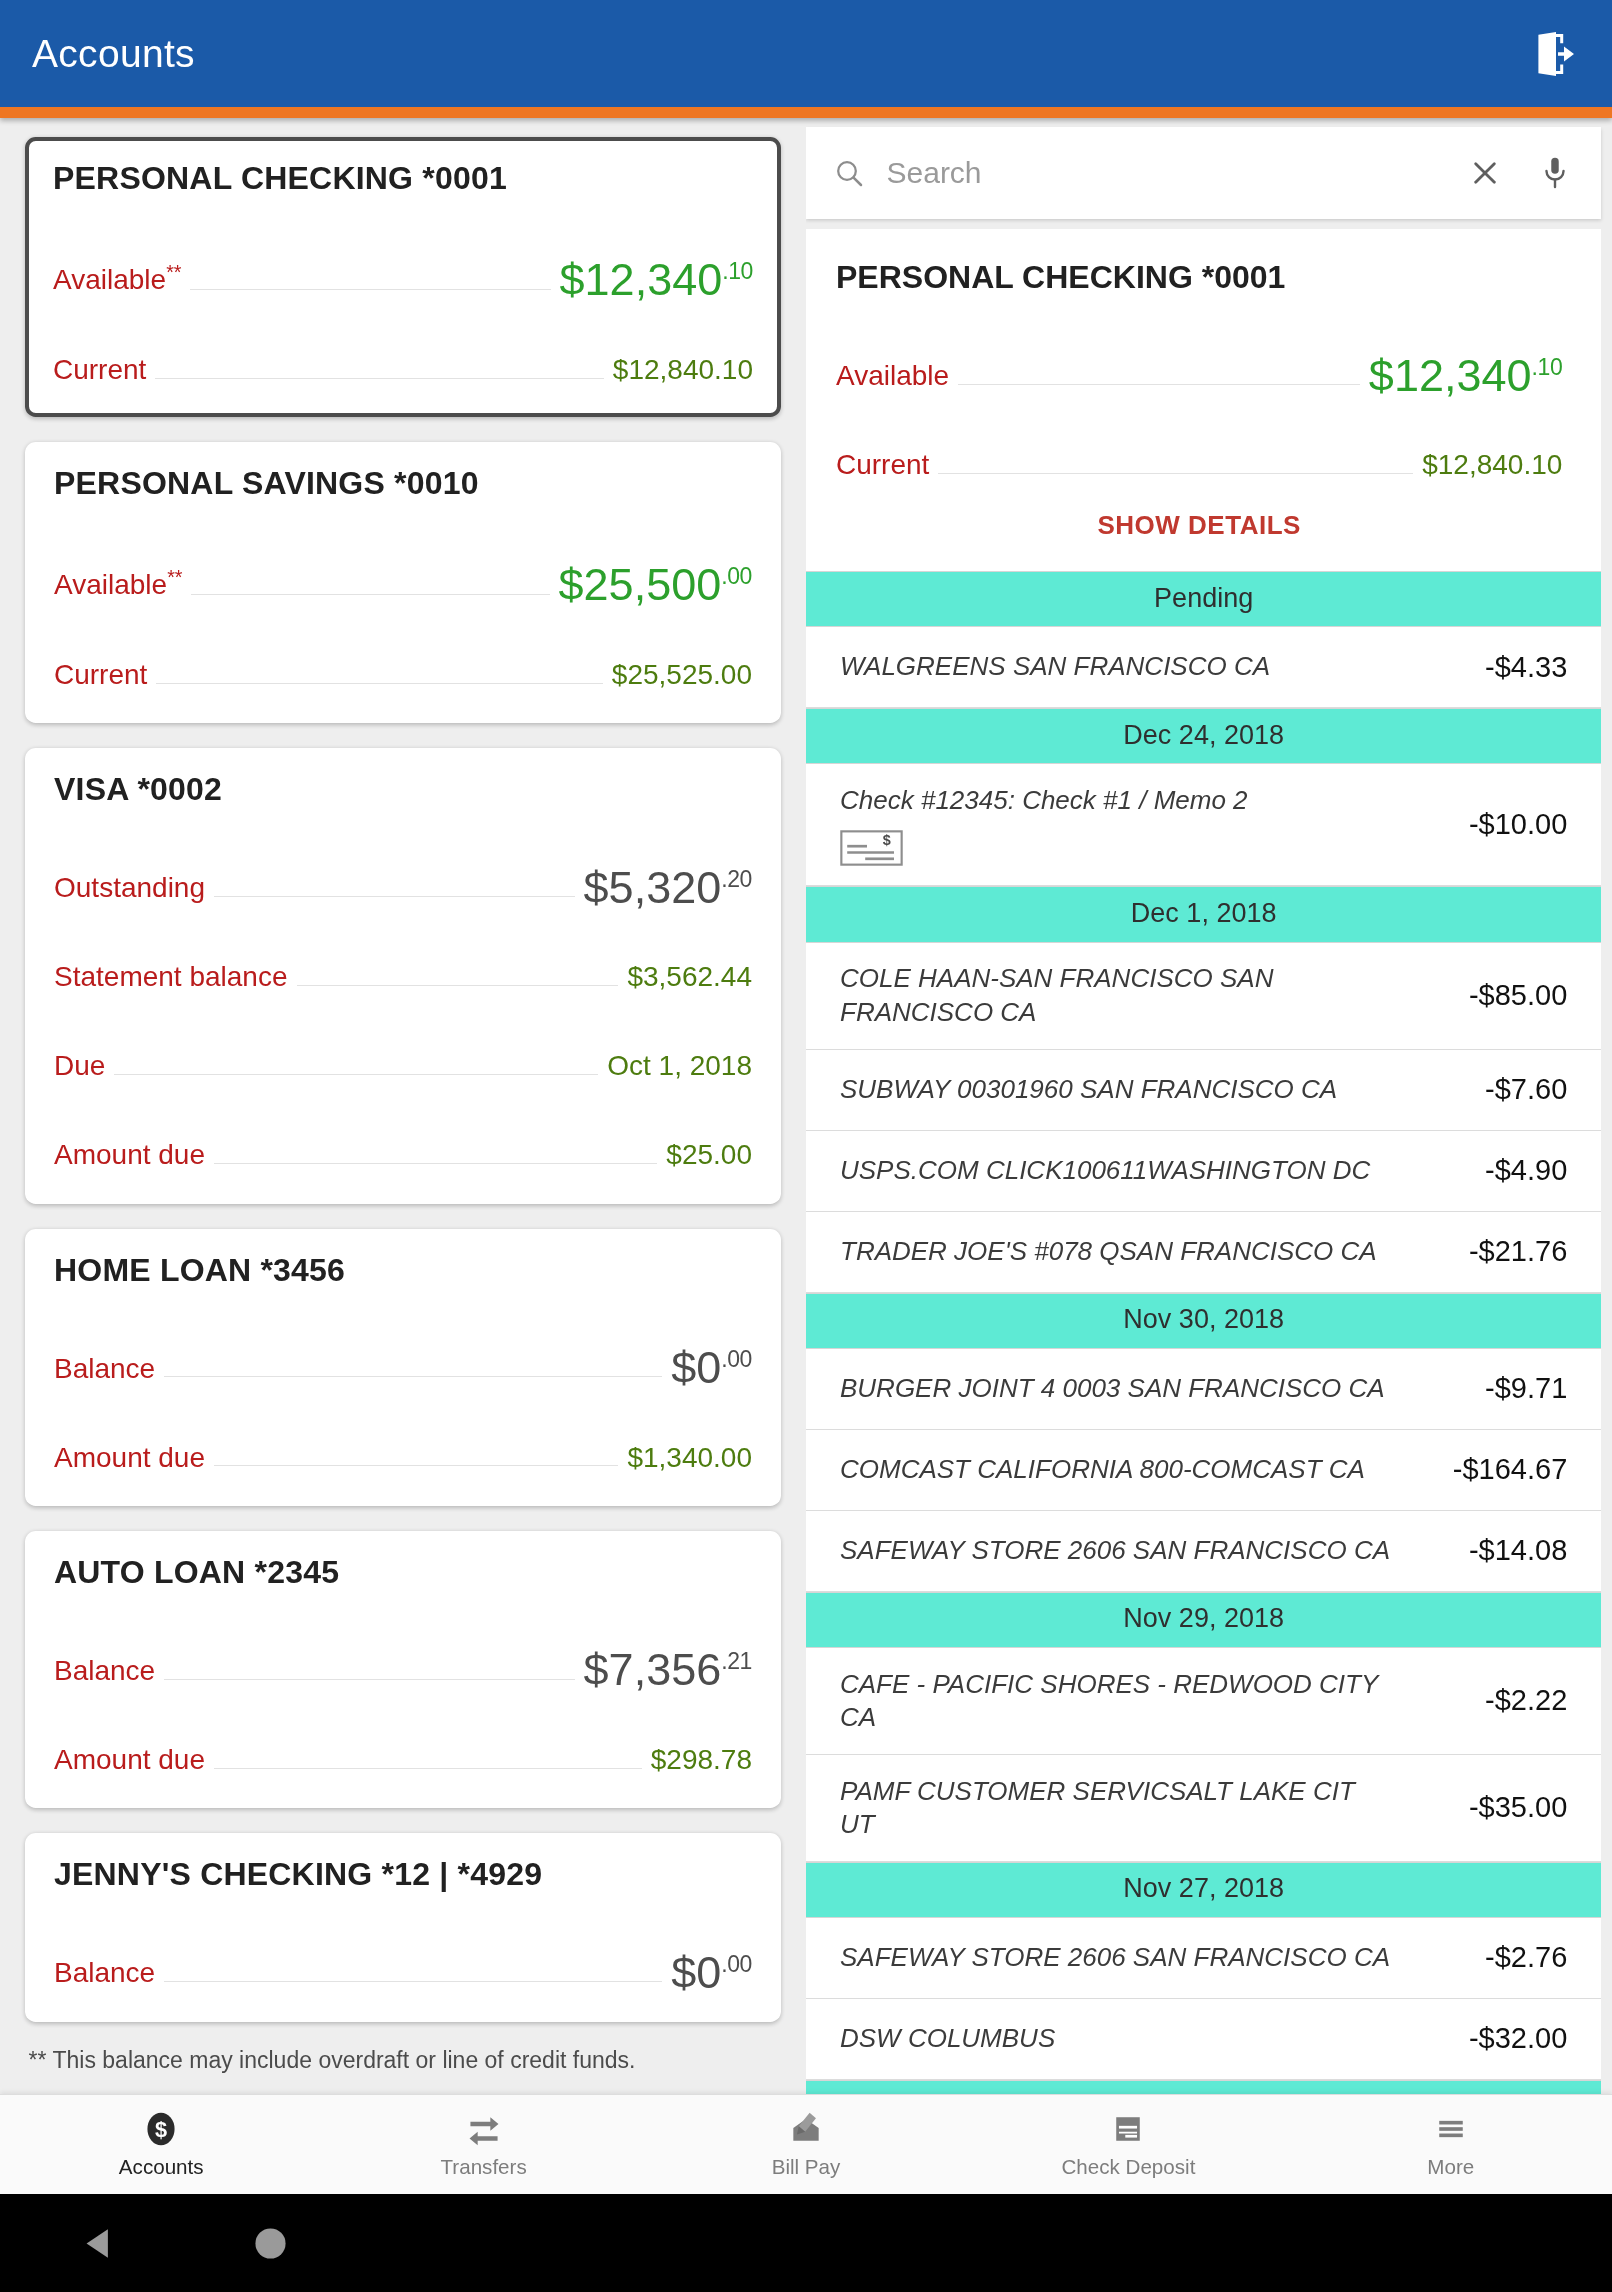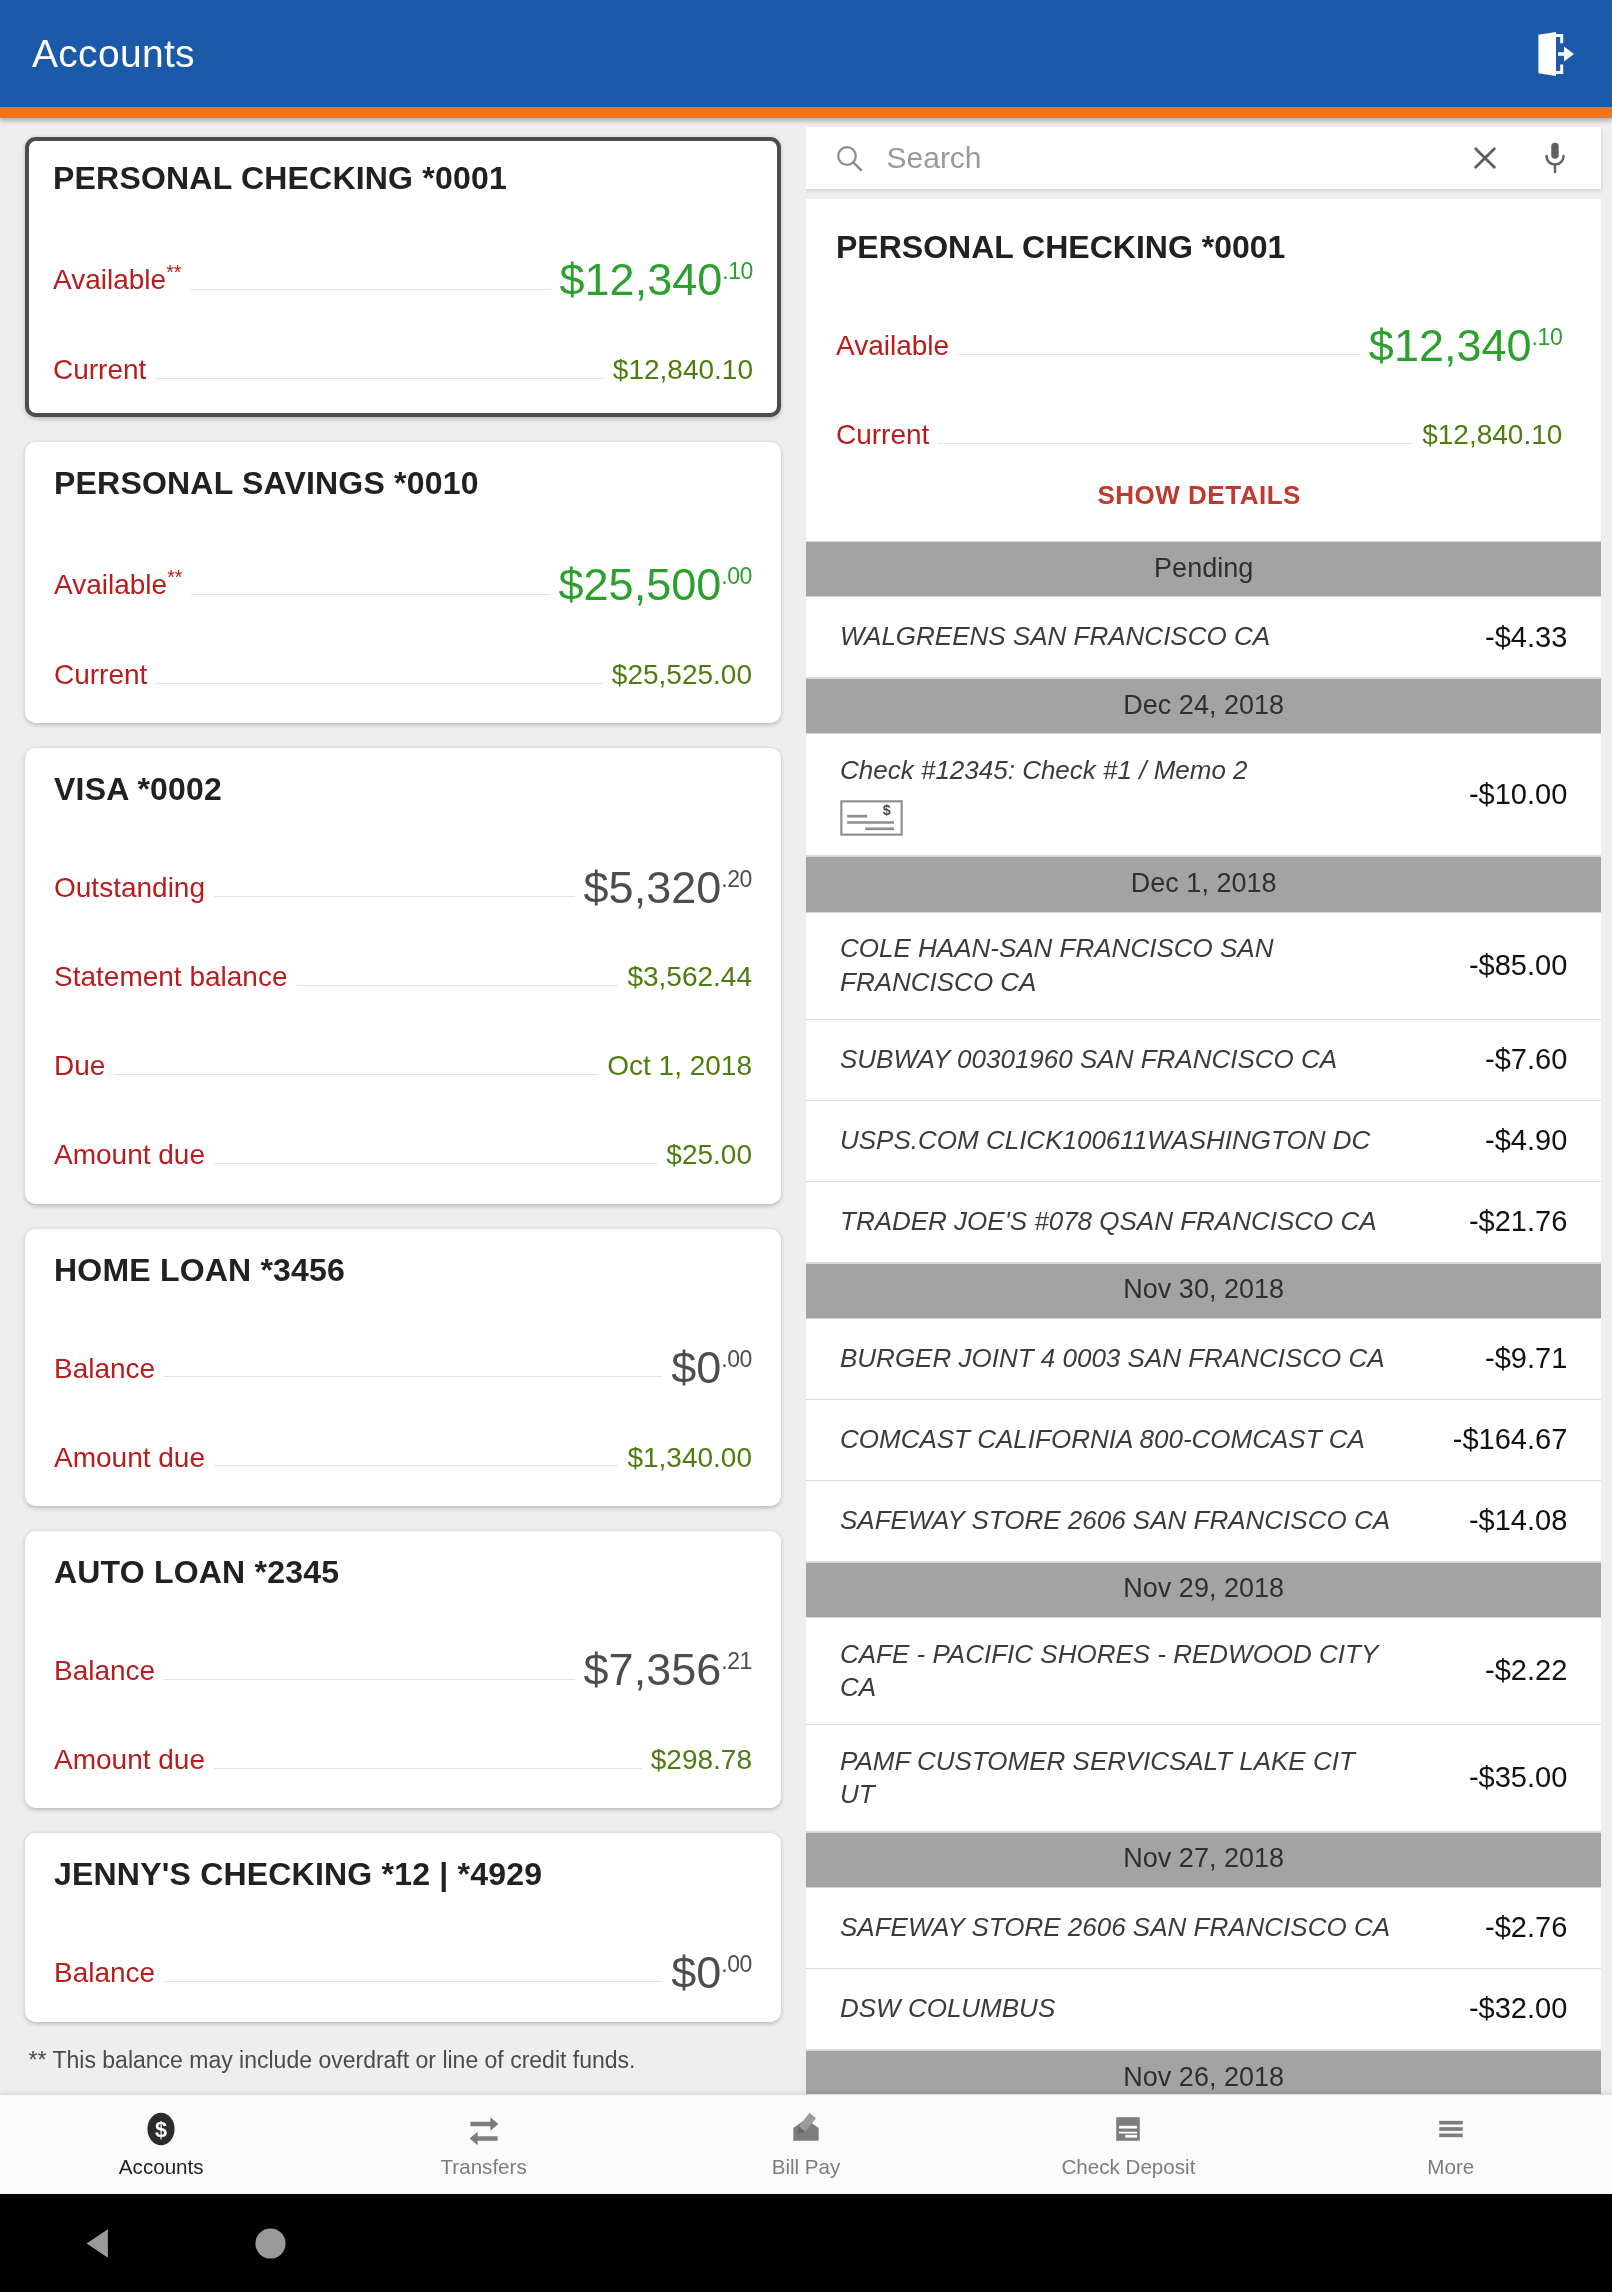--- a/index.html
+++ b/index.html
@@ -130,21 +130,21 @@
   .right-pane {
     flex: 1 1 auto;
     background: #eeeeee;
     display: flex;
     flex-direction: column;
     min-width: 0;
     overflow: hidden;
   }
   .search-bar {
     background: #ffffff;
-    height: 62px;
+    height: 92px;
     margin: 9px 10.7px 0 0;
     display: flex;
     align-items: center;
     padding: 0 30px 0 27px;
     box-shadow: 0 1.8px 3.6px rgba(0,0,0,.16);
     flex: 0 0 auto;
   }
   .search-icon { width: 32px; height: 32px; flex:0 0 auto; }
   .search-input {
     flex: 1 1 auto;
@@ -182,21 +182,21 @@
   }
 
   .txn-list {
     flex: 1 1 auto;
     margin: 0 10.7px 0 0;
     overflow: hidden;
     background: #ffffff;
     min-height: 0;
   }
   .date-header {
-    background: #a3a3a3;
+    background: #5eead4;
     border-top: 0.9px solid #d6d6d6;
     border-bottom: 0.9px solid #d6d6d6;
     text-align: center;
     font-size: 27px;
     color: #2f2f2f;
     padding: 10.7px 0 12.5px 0;
   }
   .txn-row {
     display: flex;
     align-items: center;

